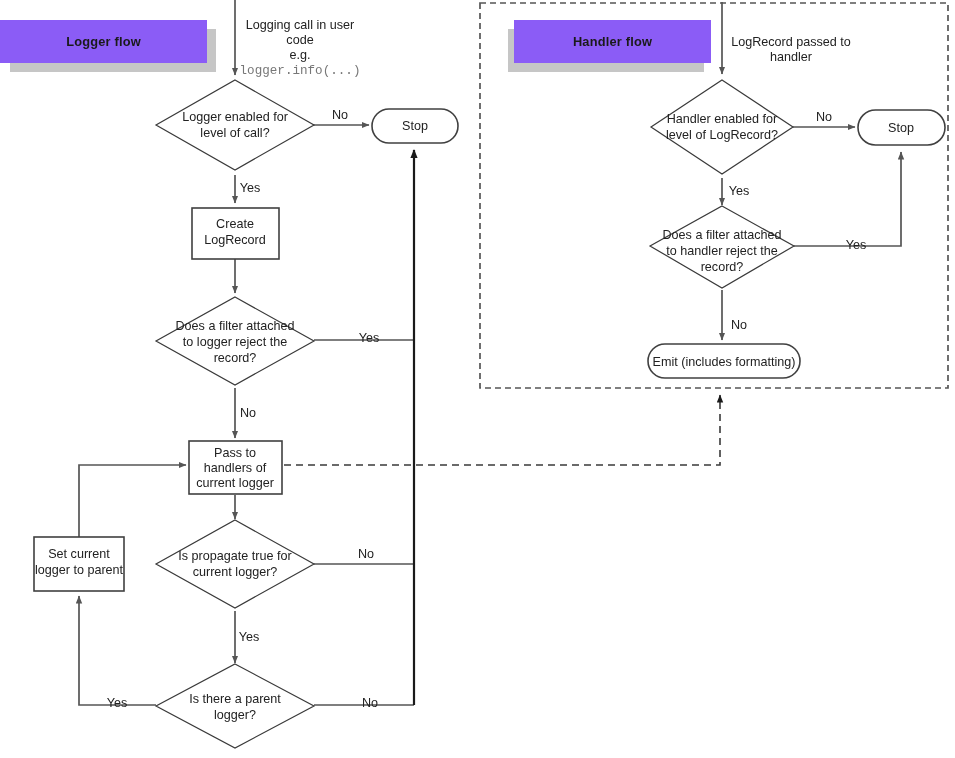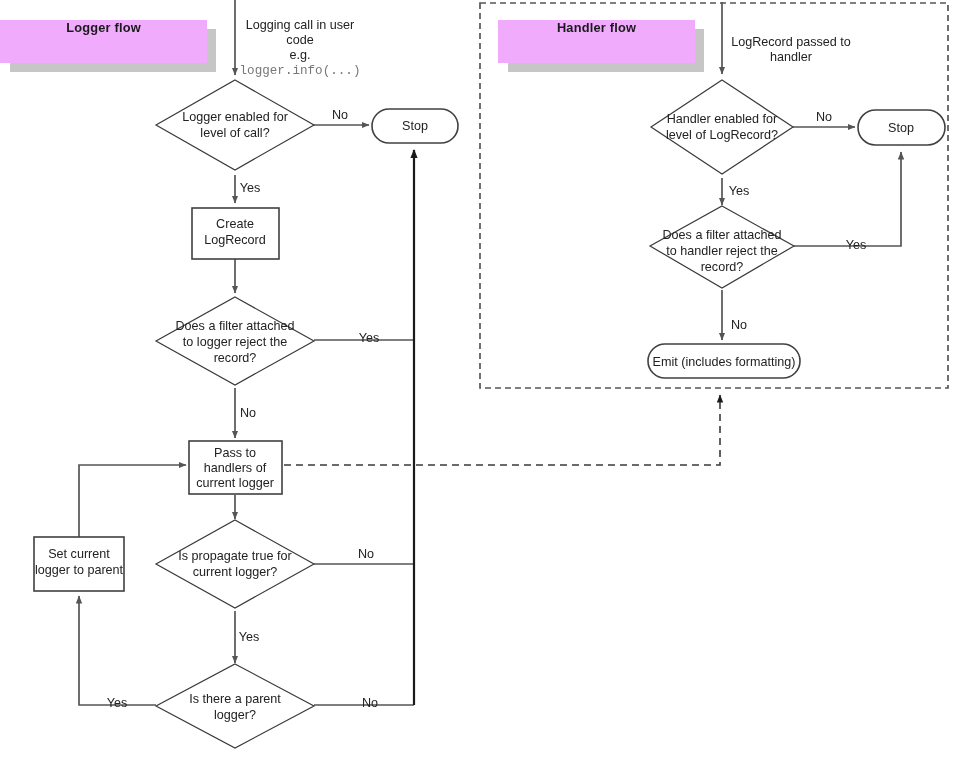--- a/index.html
+++ b/index.html
@@ -86,22 +86,23 @@
   .banner {
     position: absolute;
     box-sizing: border-box;
   }
   .banner-shadow {
     position: absolute;
     background: #c6c6c6;
   }
   .banner-fill {
     position: absolute;
-    background: #f0abfc;
+    background: #8b5cf6;
     display: flex;
+    align-items: center;
     justify-content: center;
   }
   .banner-text {
     font-family: "Liberation Sans", sans-serif;
     font-size: 12.8px;
     font-weight: bold;
     color: #1a1a1a;
     letter-spacing: 0.2px;
   }
 </style>
@@ -112,21 +113,21 @@
 
   <div class="banner" style="left:0px; top:20px; width:216px; height:52px;">
     <div class="banner-shadow" style="left:10px; top:9px; width:206px; height:43px;"></div>
     <div class="banner-fill" style="left:0px; top:0px; width:207px; height:43px;">
       <span class="banner-text">Logger flow</span>
     </div>
   </div>
 
   <div class="banner" style="left:498px; top:20px; width:206px; height:52px;">
     <div class="banner-shadow" style="left:10px; top:9px; width:196px; height:43px;"></div>
-    <div class="banner-fill" style="left:0px; top:0px; width:197px; height:43px;">
+    <div class="banner-fill" style="left:16px; top:0px; width:197px; height:43px;">
       <span class="banner-text">Handler flow</span>
     </div>
   </div>
 
   <svg class="diagram-svg" viewBox="0 0 955 758">
     <defs>
       <marker id="arrow" markerWidth="9" markerHeight="9" refX="7.5" refY="3.2" orient="auto" markerUnits="userSpaceOnUse">
         <path d="M0,0 L8,3.2 L0,6.4 z" fill="#555555"></path>
       </marker>
       <marker id="arrowdark" markerWidth="10" markerHeight="10" refX="8" refY="3.6" orient="auto" markerUnits="userSpaceOnUse">

